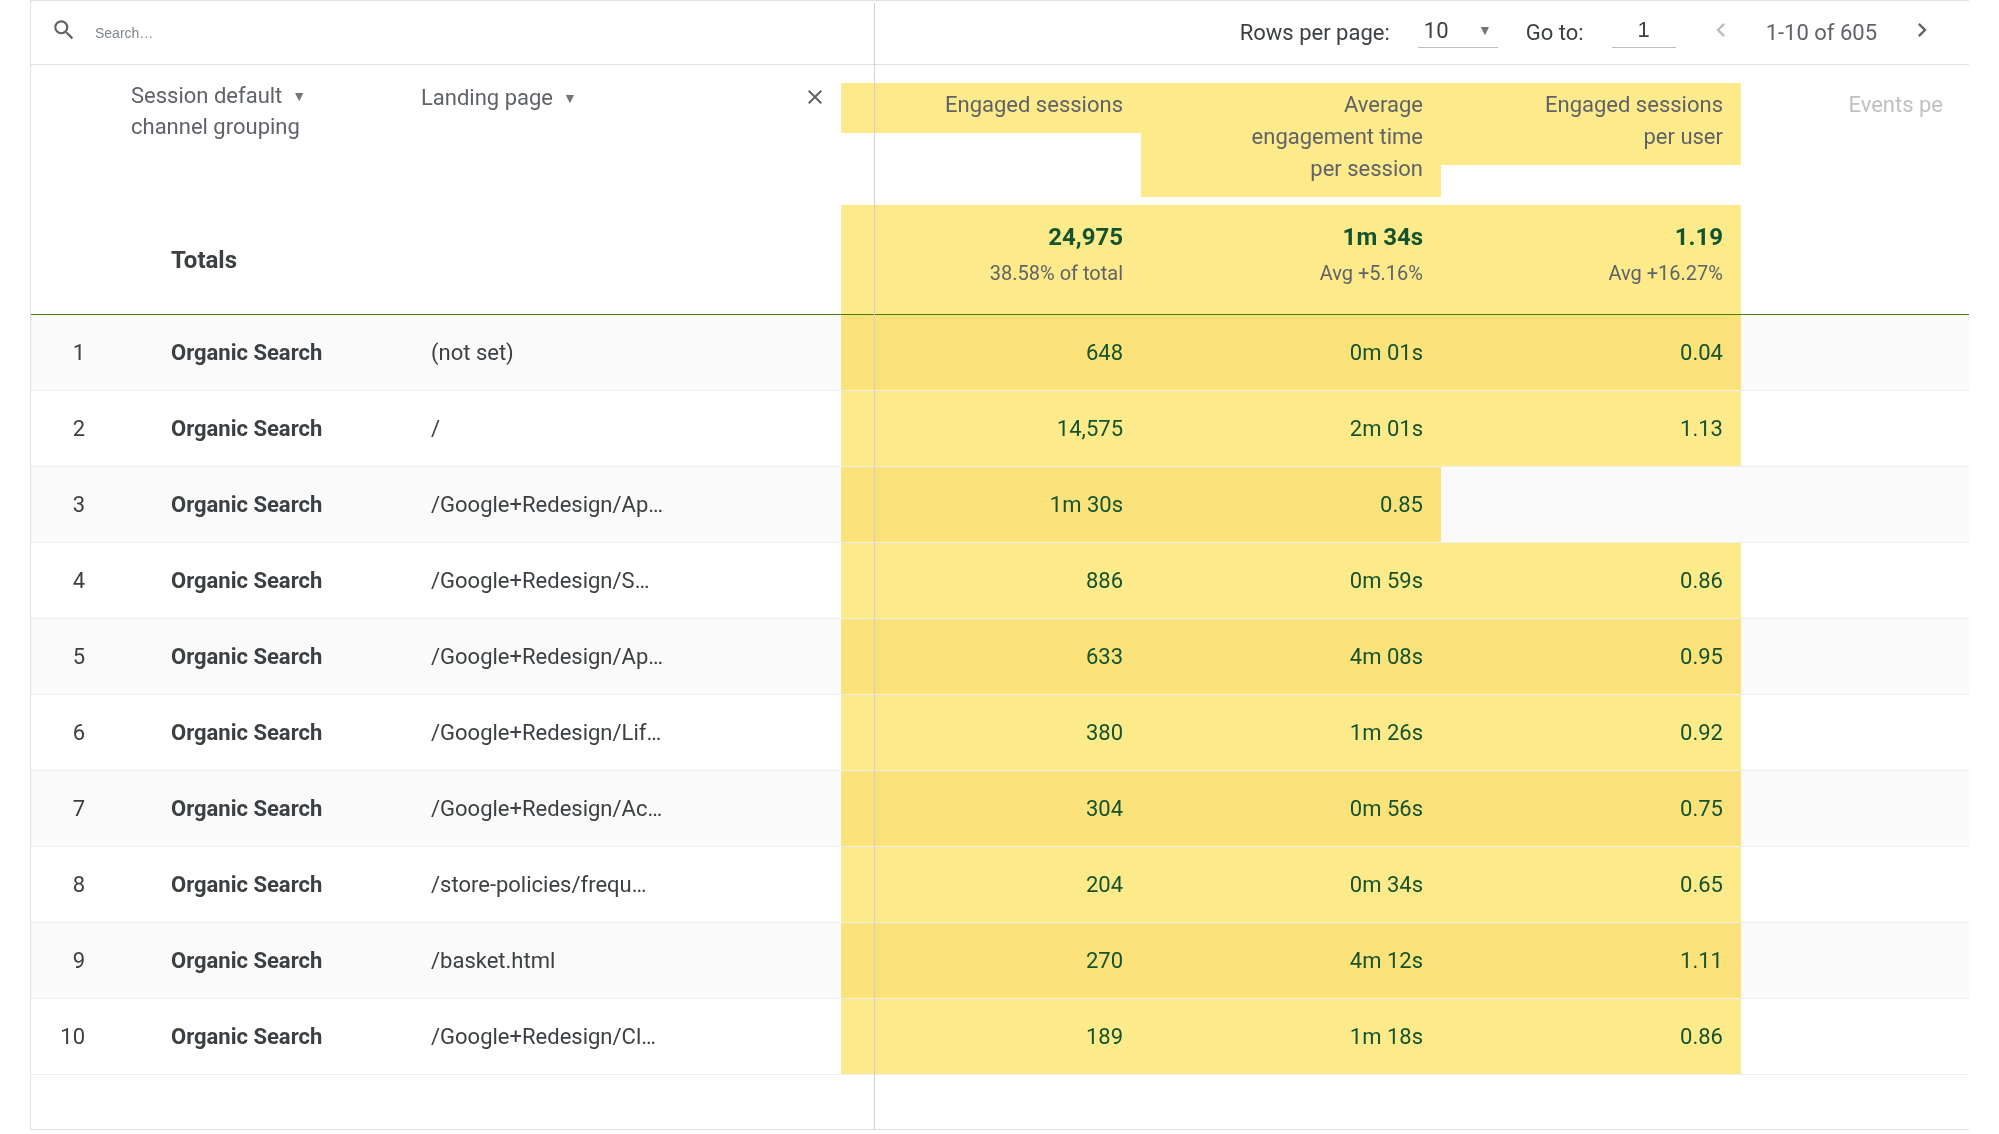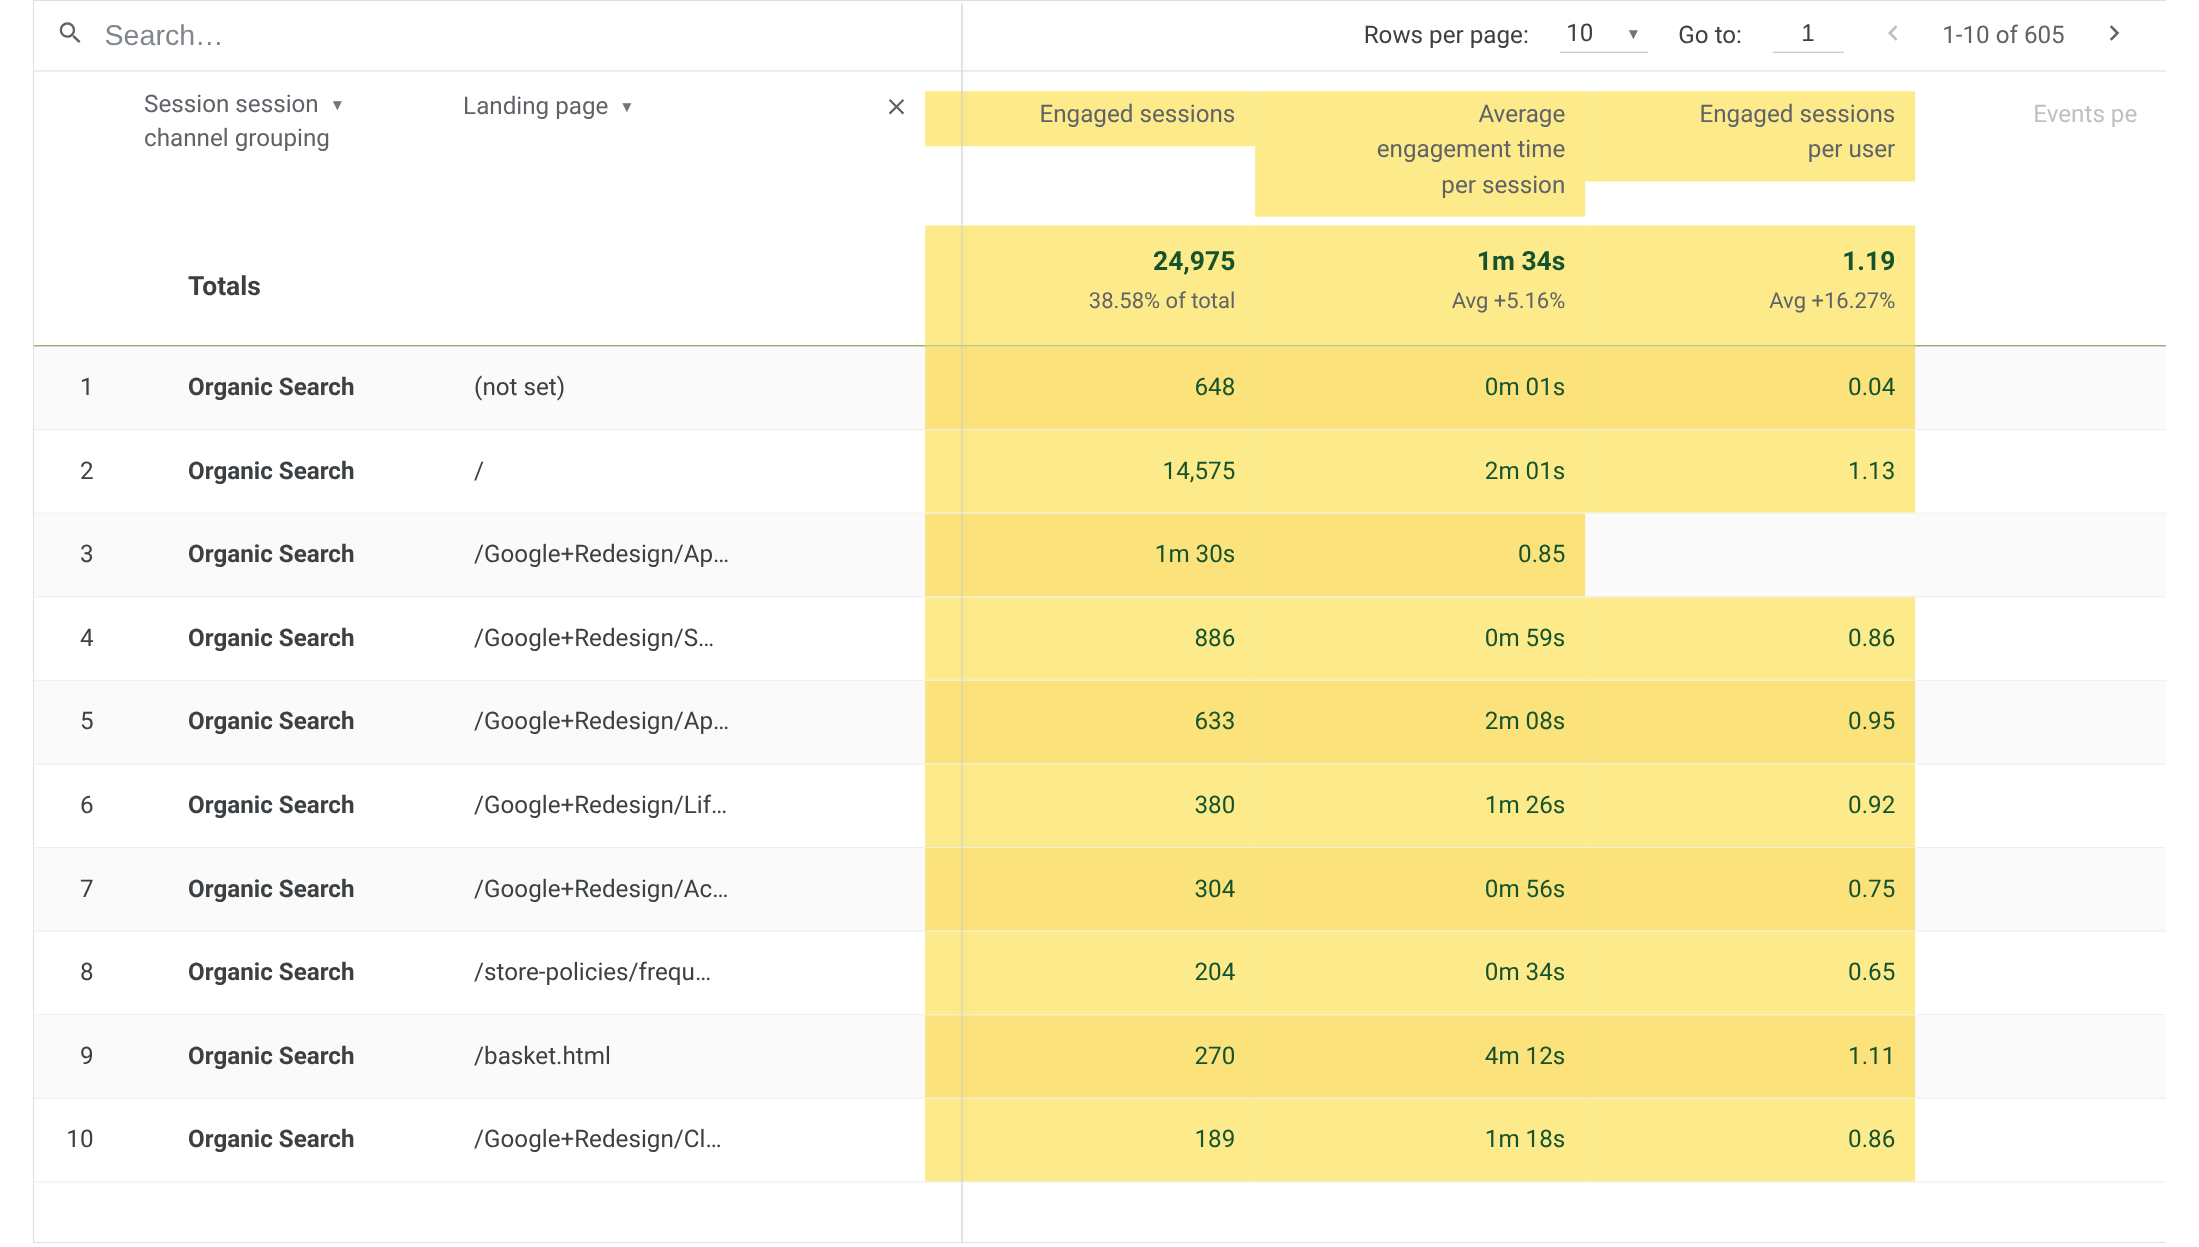--- a/index.html
+++ b/index.html
@@ -22,21 +22,21 @@
   .toolbar {
     display: flex;
     align-items: center;
     height: 64px;
     border-bottom: 1px solid #e0e0e0;
     padding: 0 20px;
   }
   .search-wrap { display: flex; align-items: center; gap: 18px; flex: 1; }
   .search-icon svg { width: 26px; height: 26px; fill: #5f6368; }
   .search-input {
-    border: none; outline: none; font-size: 26px; color: #0369a1;
+    border: none; outline: none; font-size: 14px; color: #0369a1;
     width: 400px; background: transparent;
   }
   .search-input::placeholder { color: #80868b; }
 
   .pager {
     display: flex;
     align-items: center;
     gap: 28px;
     color: #3c4043;
     font-size: 22px;
@@ -171,21 +171,21 @@
             <path d="M8.59 16.59 10 18l6-6-6-6-1.41 1.41L13.17 12z"></path>
           </svg>
       </span>
     </div>
   </div>
 
   <div class="header-grid">
     <div></div>
     <div class="dim-header">
       <div class="dim-drop">
-        <span>Session session</span>
+        <span>Session default</span>
         <span class="caret">▼</span>
       </div>
       <div class="dim-sub">channel grouping</div>
     </div>
     <div class="sec-dim">
       <div class="dim-drop">
         <span>Landing page</span>
         <span class="caret">▼</span>
       </div>
       <span class="x-btn">
@@ -260,21 +260,21 @@
         <div class="row-metric hi-col">886</div>
         <div class="row-metric hi-col">0m 59s</div>
         <div class="row-metric hi-col">0.86</div>
         <div></div>
       </div>
       <div class="row-grid">
         <div class="row-idx">5</div>
         <div class="row-chan">Organic Search</div>
         <div class="row-page">/Google+Redesign/Ap…</div>
         <div class="row-metric hi-col">633</div>
-        <div class="row-metric hi-col">2m 08s</div>
+        <div class="row-metric hi-col">4m 08s</div>
         <div class="row-metric hi-col">0.95</div>
         <div></div>
       </div>
       <div class="row-grid">
         <div class="row-idx">6</div>
         <div class="row-chan">Organic Search</div>
         <div class="row-page">/Google+Redesign/Lif…</div>
         <div class="row-metric hi-col">380</div>
         <div class="row-metric hi-col">1m 26s</div>
         <div class="row-metric hi-col">0.92</div>

